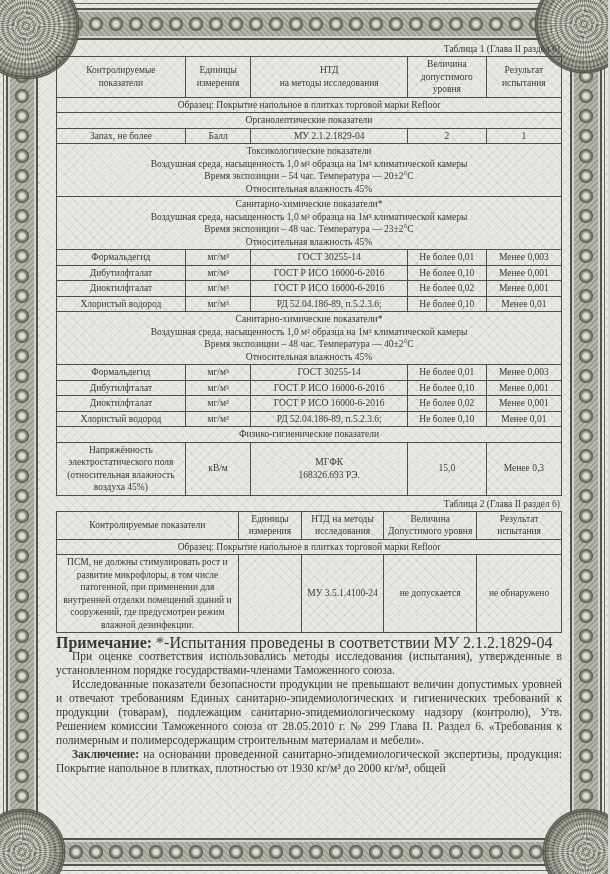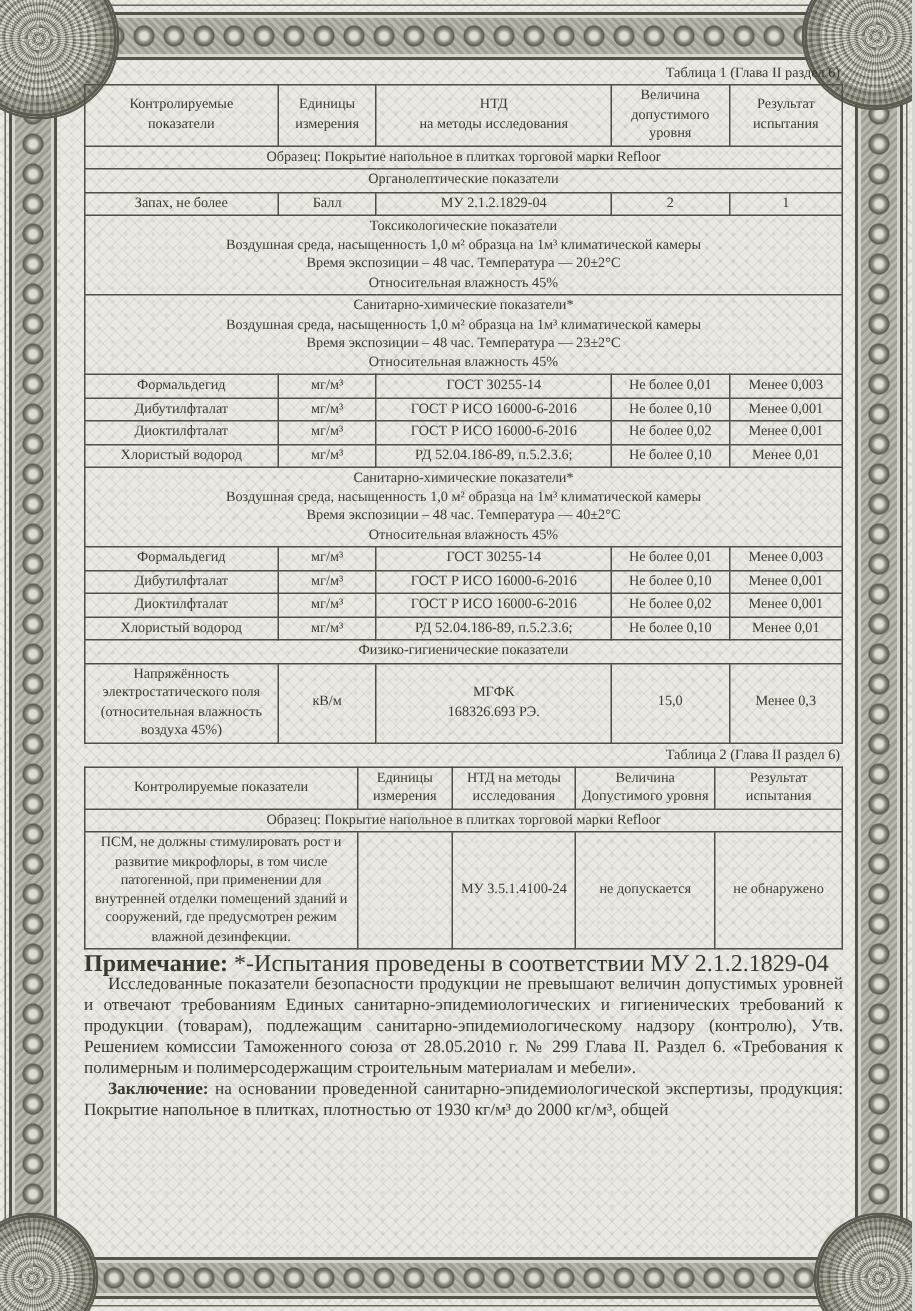--- a/index.html
+++ b/index.html
@@ -115,21 +115,21 @@
         <td>Запах, не более</td>
         <td>Балл</td>
         <td>МУ 2.1.2.1829-04</td>
         <td>2</td>
         <td>1</td>
       </tr>
       <tr>
         <td colspan="5" class="sec">
           <div>Токсикологические показатели</div>
           <div>Воздушная среда, насыщенность 1,0 м² образца на 1м³  климатической камеры</div>
-          <div>Время экспозиции – 48 час. Температура — 20±2°С</div>
+          <div>Время экспозиции – 54 час. Температура — 20±2°С</div>
           <div>Относительная влажность 45%</div>
         </td>
       </tr>
       <tr>
         <td colspan="5" class="sec">
           <div>Санитарно-химические показатели*</div>
           <div>Воздушная среда, насыщенность 1,0 м² образца на 1м³  климатической камеры</div>
           <div>Время экспозиции – 48 час. Температура — 23±2°С</div>
           <div>Относительная влажность 45%</div>
         </td>
@@ -246,18 +246,19 @@
           <td>МУ 3.5.1.4100-24</td>
           <td>не допускается</td>
           <td>не обнаружено</td>
         </tr>
       </tbody>
         </table>
     </div>
 
     <div class="notes">
       <p class="note"><b>Примечание:</b> <span>*-Испытания проведены в соответствии  МУ 2.1.2.1829-04</span></p>
+      <p class="para">При оценке соответствия использовались методы исследования (испытания), утвержденные в установленном порядке государствами-членами Таможенного союза.</p>
       <p class="para">Исследованные показатели безопасности продукции не превышают величин допустимых уровней и отвечают требованиям Единых санитарно-эпидемиологических и гигиенических требований к продукции (товарам), подлежащим санитарно-эпидемиологическому надзору (контролю), Утв. Решением комиссии Таможенного союза от 28.05.2010 г. № 299 Глава II. Раздел 6. «Требования к полимерным и полимерсодержащим строительным материалам и мебели».</p>
       <p class="para"><b>Заключение:</b> <span>на основании проведенной санитарно-эпидемиологической экспертизы, продукция: Покрытие напольное в плитках, плотностью от 1930 кг/м³ до 2000 кг/м³, общей</span></p>
     </div>
   </div>
 
 </div>
 
 </body></html>

